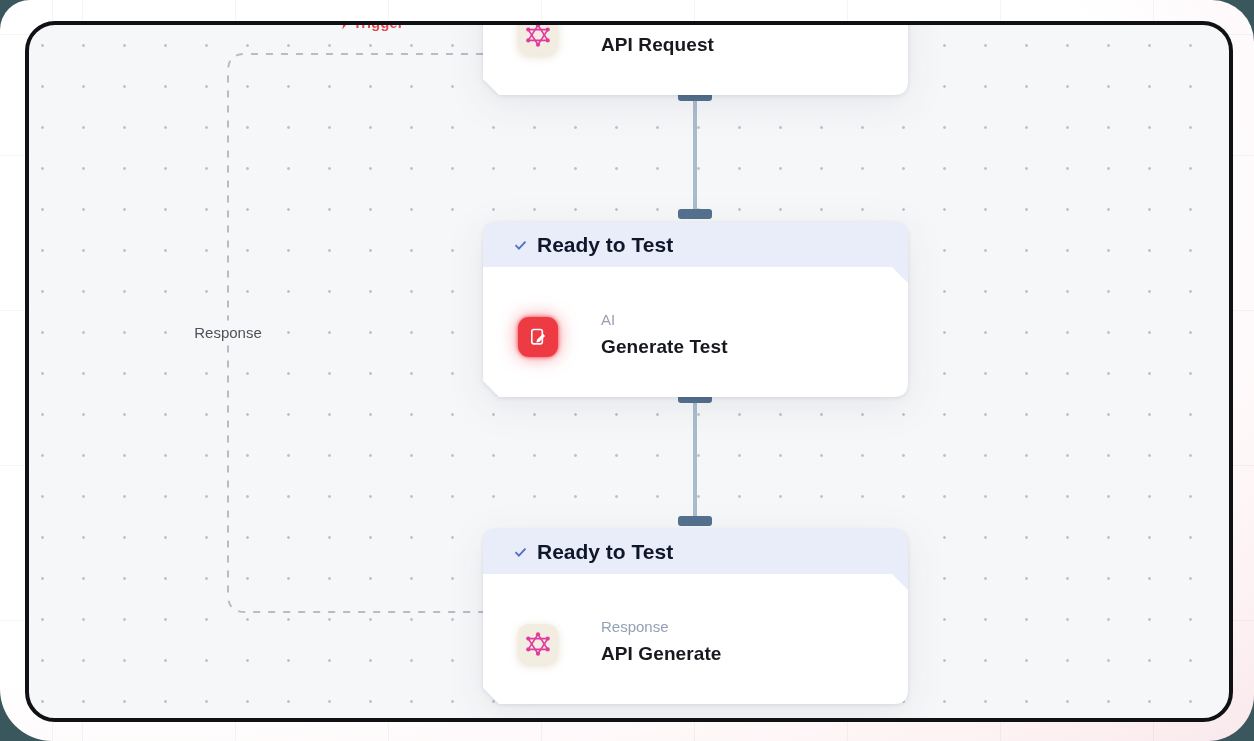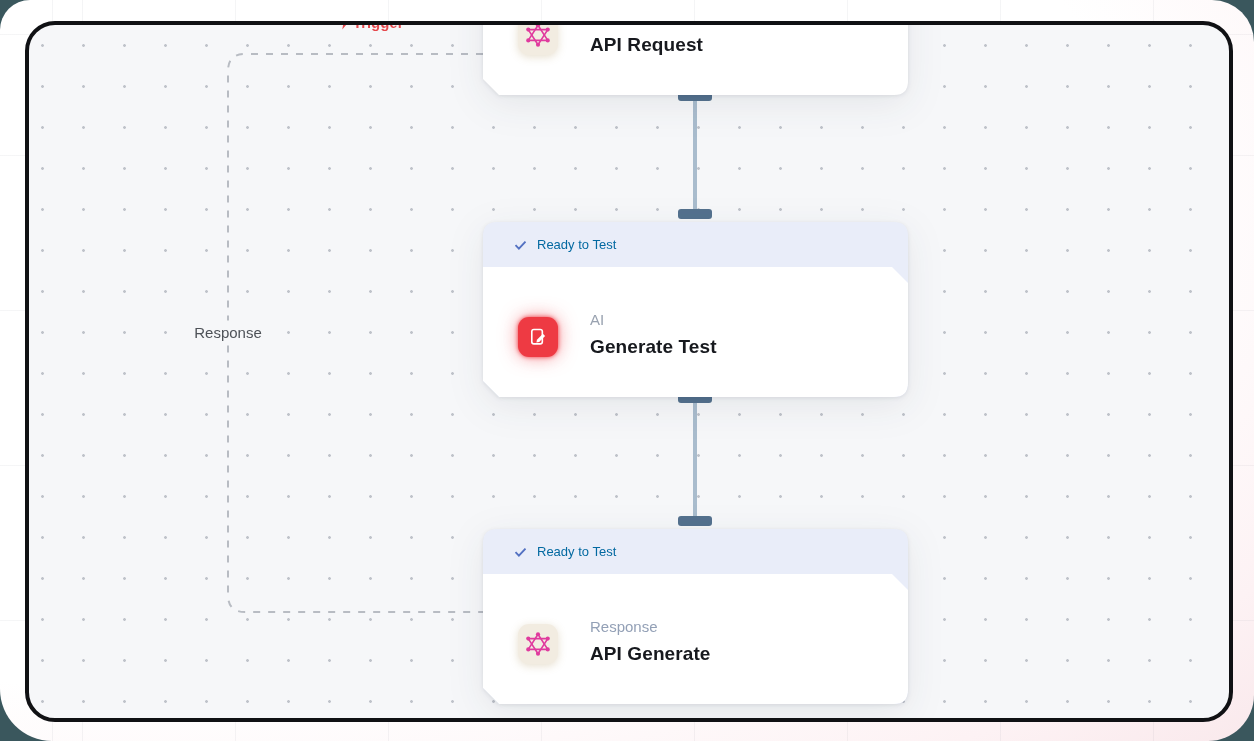--- a/index.html
+++ b/index.html
@@ -53,35 +53,35 @@
 
   
   .node-wrap { position:absolute; left:454px; width:425px;
     filter:drop-shadow(0 1px 2px rgba(25,35,55,.10)) drop-shadow(0 9px 18px rgba(25,35,55,.08)); }
   .node-shell {
     position:relative; width:425px; height:175px; background:#e9edf9;
     clip-path:path('M 0 14 Q 0 0 14 0 L 411 0 Q 425 0 425 14 L 425 161 Q 425 175 411 175 L 16 175 L 0 159 Z');
   }
   .node-badge { position:absolute; left:0; top:0; width:100%; height:45px;
     display:flex; align-items:center; gap:9px; padding-left:30px; }
-  .node-badge .badge-text { color:#0369a1; font-size:13px; font-weight:400; }
+  .node-badge .badge-text { color:#0f172a; font-size:21px; font-weight:700; }
   .node-body {
     position:absolute; left:0; top:45px; width:425px; height:130px; background:#ffffff;
     clip-path:path('M 0 0 L 409 0 L 425 16 L 425 116 Q 425 130 411 130 L 16 130 L 0 114 L 0 0 Z');
   }
   .node-body.solo { top:0;
     clip-path:path('M 0 0 L 425 0 L 425 116 Q 425 130 411 130 L 16 130 L 0 114 L 0 0 Z'); }
 
   .node-icon { position:absolute; left:35px; top:50px; width:40px; height:40px;
     display:flex; align-items:center; justify-content:center; border-radius:11px; }
   .icon-api { background:#f2ece1; box-shadow:0 2px 8px rgba(170,140,80,.28); }
   .icon-ai  { background:#ee3a43;
     box-shadow:0 0 4px rgba(239,58,67,.95), 0 0 18px rgba(239,58,67,.55); }
 
-  .node-text { position:absolute; left:107px; top:44px; }
+  .node-text { position:absolute; left:118px; top:44px; }
   .node-category { font-size:15px; color:#99a2b0; line-height:18px; margin-bottom:5px; }
   .node-title { font-size:19px; font-weight:700; color:#17191e; line-height:26px; letter-spacing:.1px; }
   .cat-blue { color:#93a0b6; }
 </style>
 </head>
 <body>
 
 <div class="stage">
   <div class="page"></div>
 

